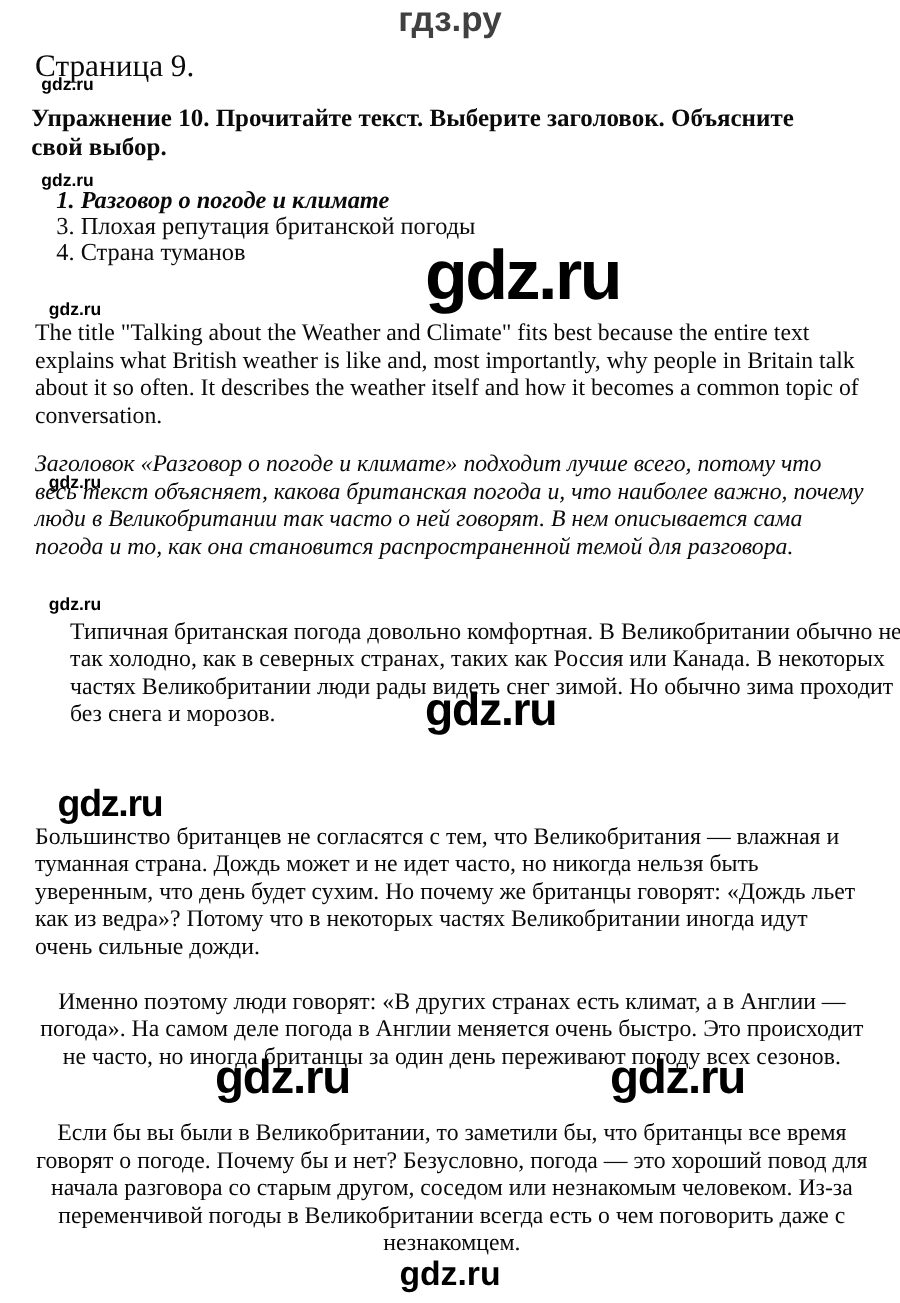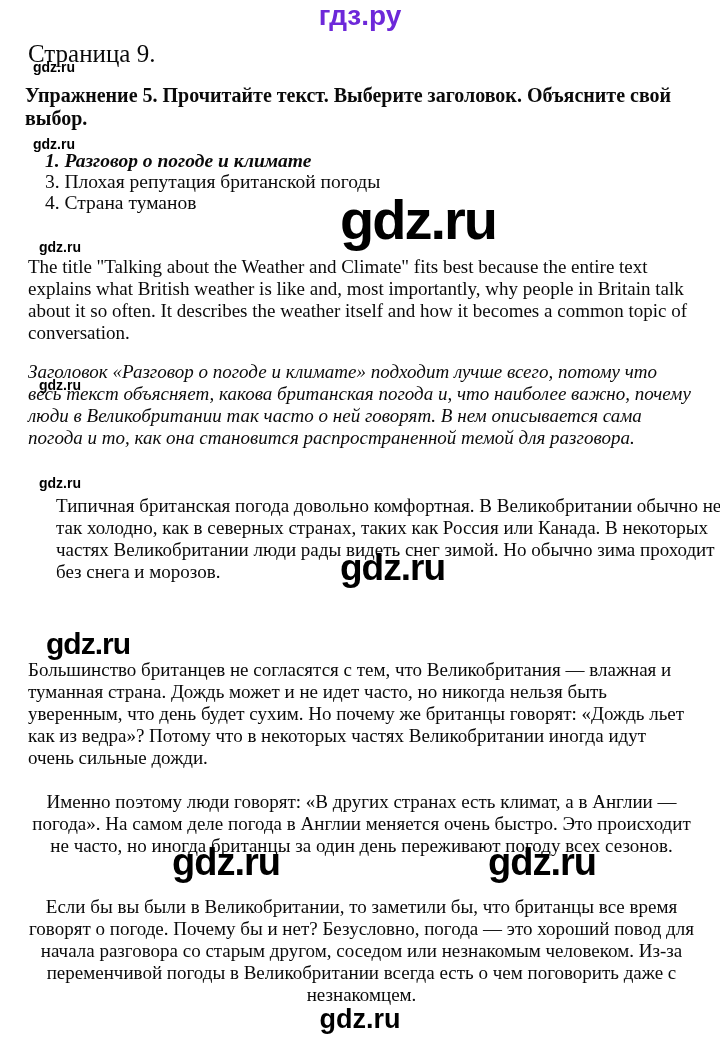--- a/index.html
+++ b/index.html
@@ -14,21 +14,21 @@
   }
   .abs { position: absolute; }
 
   .site-logo-top {
     top: 2px; left: 0; width: 720px;
     text-align: center;
     font-family: "Liberation Sans", sans-serif;
     font-weight: 700;
     font-size: 28px;
     line-height: 1;
-    color: #6d28d9;
+    color: #404040;
   }
   .page-label {
     top: 40px; left: 28px;
     font-size: 25px; line-height: 1.1;
   }
   .wm {
     position: absolute;
     font-family: "Liberation Sans", sans-serif;
     font-weight: 700;
     color: #000;
@@ -85,21 +85,21 @@
 <body>
 
 <div class="page">
 
   <div class="abs site-logo-top">гдз.ру</div>
 
   <div class="abs page-label">Страница 9.</div>
 
   <div class="wm wm-small" style="top:60px; left:33px;">gdz.ru</div>
 
-  <div class="abs exercise-heading">Упражнение 5. Прочитайте текст. Выберите заголовок. Объясните свой выбор.</div>
+  <div class="abs exercise-heading">Упражнение 10. Прочитайте текст. Выберите заголовок. Объясните свой выбор.</div>
 
   <div class="wm wm-small" style="top:137px; left:33px;">gdz.ru</div>
 
   <div class="abs options">
     <div class="option chosen">1. Разговор о погоде и климате</div>
     <div class="option">3. Плохая репутация британской погоды</div>
     <div class="option">4. Страна туманов</div>
   </div>
 
   <div class="wm wm-large" style="top:192px; left:340px;">gdz.ru</div>

